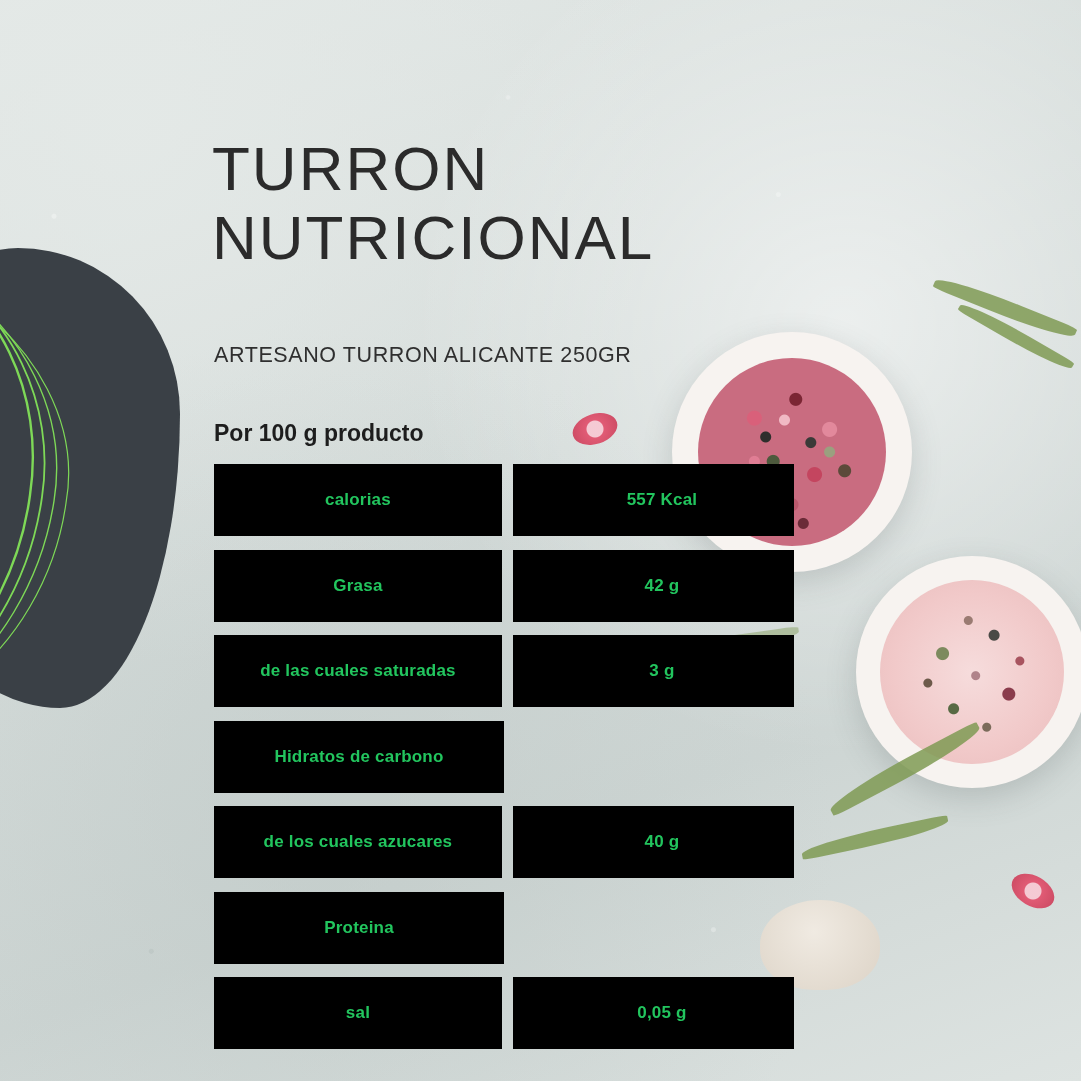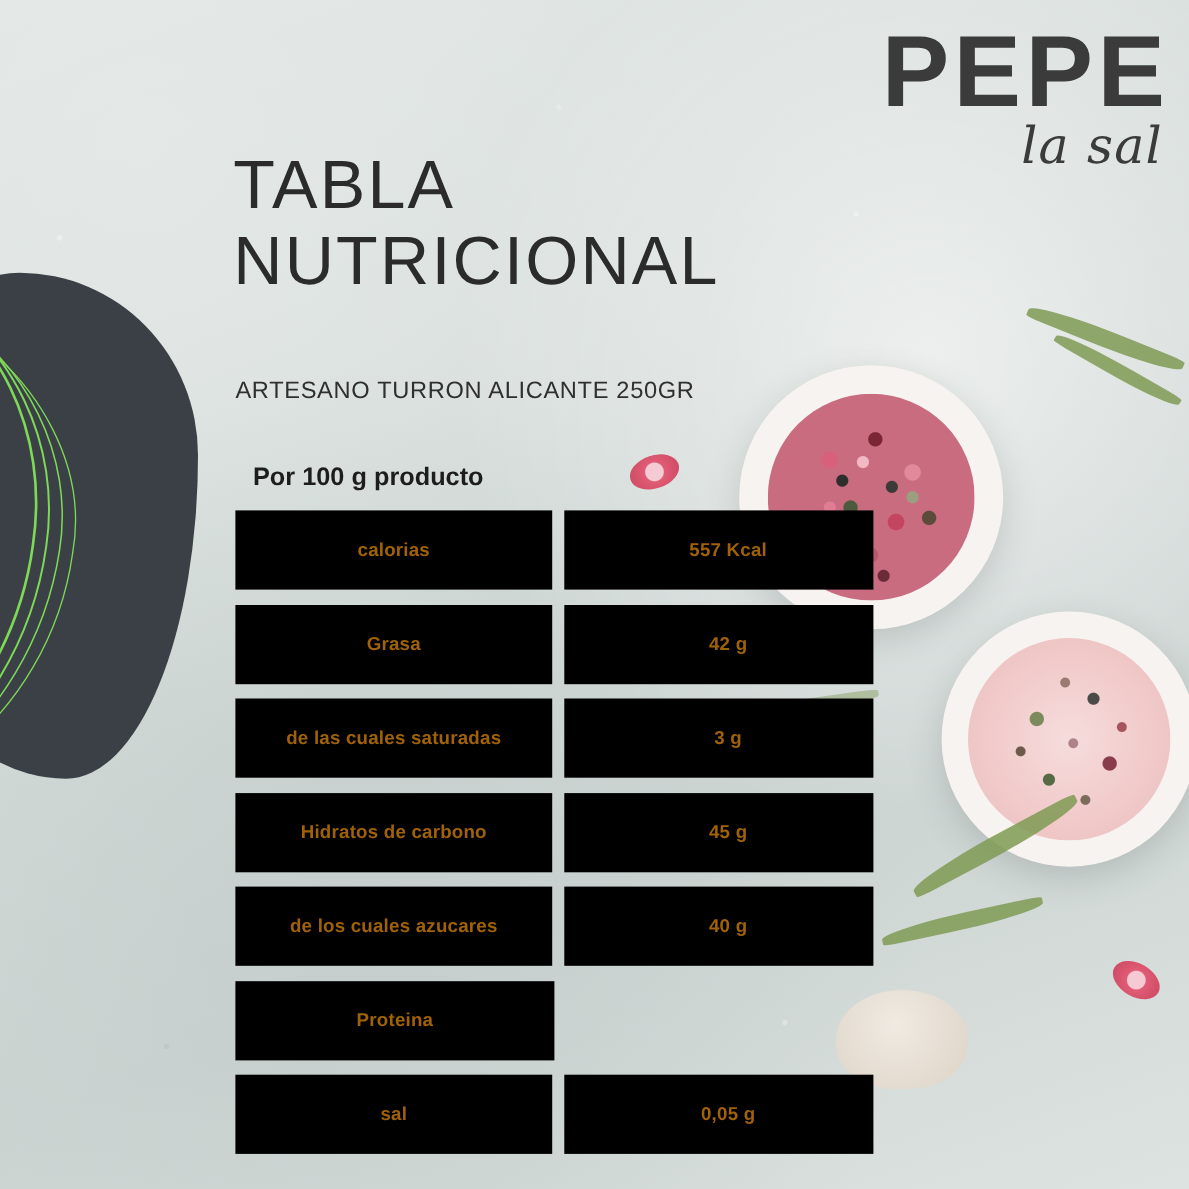--- a/index.html
+++ b/index.html
@@ -159,36 +159,35 @@
     font-size: 21.5px;
     letter-spacing: .6px;
     color: #2f2f2f;
   }
   .per-100 {
     position: absolute;
     left: 214px; top: 420px;
     font-size: 23px;
     font-weight: 700;
     color: #1d1d1d;
-    margin-left: 16px;
   }
 
   
   .table {
     position: absolute;
     left: 214px; top: 464px;
     width: 580px;
     display: flex;
     flex-direction: column;
     gap: 13.5px;
   }
   .row { display: flex; gap: 11px; height: 72px; }
   .cell {
     background: #000;
-    color: #a16207;
+    color: #22c55e;
     display: flex;
     align-items: center;
     justify-content: center;
     font-size: 17px;
     font-weight: 700;
     letter-spacing: .2px;
   }
   .cell.label { width: 290px; }
   .cell.value { width: 283px; padding-left: 17px; }
 </style>
@@ -219,27 +218,23 @@
   <svg class="green-lines" viewBox="0 0 330 490">
     <g fill="none" stroke="#7ed957" stroke-width="2.4">
       <path d="M40 20 C 130 60, 175 160, 160 260 C 148 350, 96 430, 30 470"></path>
       <path d="M58 30 C 142 75, 186 170, 172 262 C 160 348, 112 426, 48 466" stroke-width="1.8"></path>
       <path d="M76 46 C 154 92, 198 180, 184 266 C 172 344, 128 420, 66 460" stroke-width="1.4"></path>
       <path d="M94 64 C 166 110, 210 190, 196 268 C 186 340, 146 412, 86 452" stroke-width="1.2"></path>
       <path d="M0 150 C 60 150, 96 196, 92 250 C 88 306, 46 346, 0 348" stroke-width="1.6"></path>
     </g>
   </svg>
 
-  <div class="brand">
-    <div class="brand-main">PEPE</div>
-    <div class="brand-sub">la sal</div>
-  </div>
 
   <div class="headline">
-    <div>TABLA</div>
+    <div>TURRON</div>
     <div>NUTRICIONAL</div>
   </div>
 
   <div class="product">ARTESANO TURRON ALICANTE 250GR</div>
   <div class="per-100">Por 100 g producto</div>
 
   <div class="table">
     <div class="row">
       <div class="cell label">calorias</div>
       <div class="cell value">557 Kcal</div>
@@ -247,21 +242,20 @@
     <div class="row">
       <div class="cell label">Grasa</div>
       <div class="cell value">42 g</div>
     </div>
     <div class="row">
       <div class="cell label">de las cuales saturadas</div>
       <div class="cell value">3 g</div>
     </div>
     <div class="row">
       <div class="cell label">Hidratos de carbono</div>
-      <div class="cell value">45 g</div>
     </div>
     <div class="row">
       <div class="cell label">de los cuales azucares</div>
       <div class="cell value">40 g</div>
     </div>
     <div class="row">
       <div class="cell label">Proteina</div>
     </div>
     <div class="row">
       <div class="cell label">sal</div>

